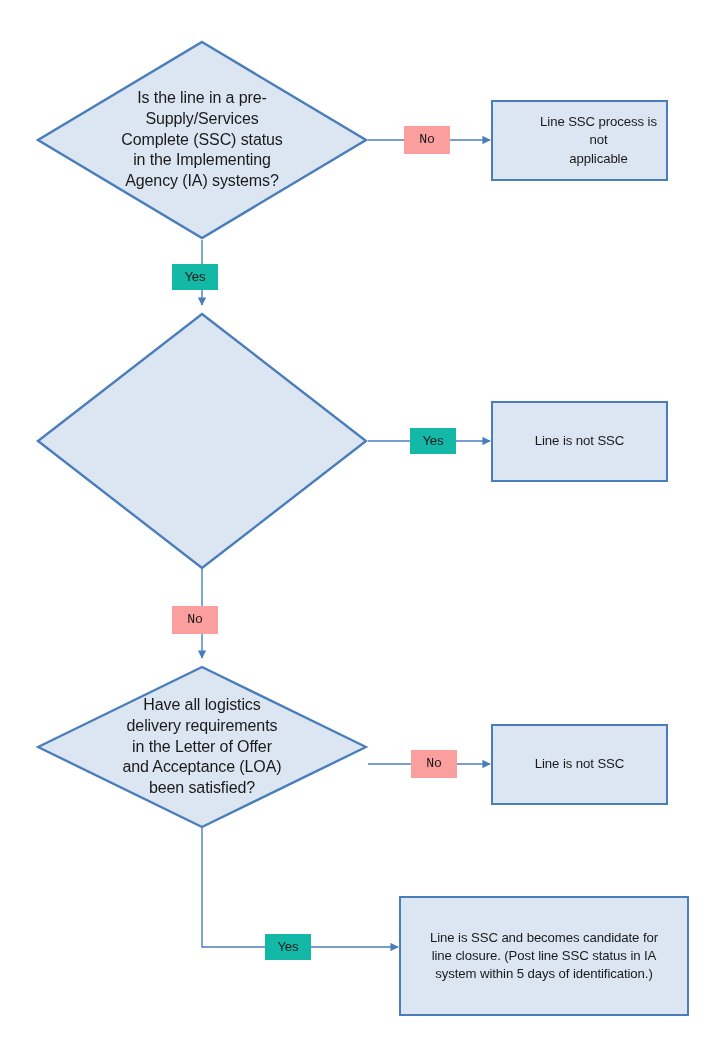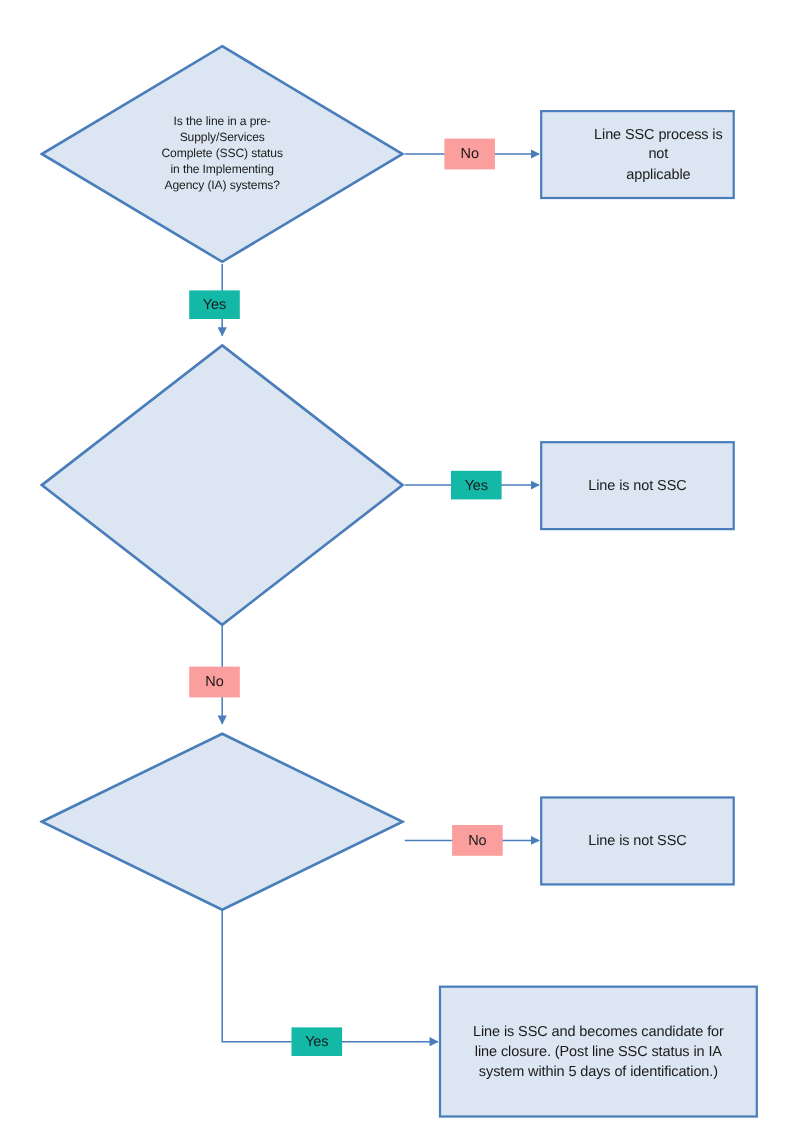--- a/index.html
+++ b/index.html
@@ -37,21 +37,21 @@
     position: absolute;
     left: 0; top: 0;
     width: 100%;
     height: 100%;
   }
   .diamond .dia-text {
     position: relative;
     z-index: 3;
     text-align: center;
     line-height: 1.31;
-    font-size: 11px;
+    font-size: 16px;
     color: #1a1a1a;
     width: 70%;
     white-space: pre-line;
     letter-spacing: -0.1px;
   }
   
   .box {
     background: #dce6f2;
     border: 2px solid #4a7ebb;
     display: flex;
@@ -74,21 +74,21 @@
     align-items: center;
     justify-content: center;
     font-size: 13.2px;
     line-height: 1;
     color: #1a1a1a;
     box-sizing: border-box;
     z-index: 6;
     letter-spacing: -0.1px;
   }
   .edge-label.yes { background: #14b8a6; }
-  .edge-label.no  { background: #fa9e9e; }
+  .edge-label.no  { background: #fa9e9e; font-family: Liberation Mono, monospace; }
 
   svg { display: block; }
 </style>
 </head>
 <body>
 
 <svg id="canvas" width="722" height="1037" viewBox="0 0 722 1037" xmlns="http://www.w3.org/2000/svg">
   <defs>
     <marker id="arrow" viewBox="0 0 10 10" refX="9" refY="5" markerWidth="6" markerHeight="6" orient="auto-start-reverse">
       <path d="M 0 0 L 10 5 L 0 10 z" fill="#4a7ebb"></path>
@@ -151,20 +151,25 @@
 <div class="edge-label no" style="left:172px; top:606px; width:46px; height:28px;">No</div>
 
 <div class="node box" style="left:491px; top:401px; width:177px; height:81px;">
   <div class="box-text">Line is not SSC</div>
 </div>
 
 <div class="node diamond" style="left:36px; top:665px; width:332px; height:164px;">
   <svg class="dia-shape" viewBox="0 0 332 164" preserveAspectRatio="none">
     <polygon points="166,2 330,82 166,162 2,82" fill="#dce6f2" stroke="#4a7ebb" stroke-width="2.4"></polygon>
   </svg>
+  <div class="dia-text">Have all logistics
+delivery requirements
+in the Letter of Offer
+and Acceptance (LOA)
+been satisfied?</div>
 </div>
 
 <div class="edge-label no" style="left:411px; top:750px; width:46px; height:28px;">No</div>
 
 <div class="edge-label yes" style="left:265px; top:934px; width:46px; height:26px;">Yes</div>
 
 <div class="node box" style="left:491px; top:724px; width:177px; height:81px;">
   <div class="box-text">Line is not SSC</div>
 </div>
 

